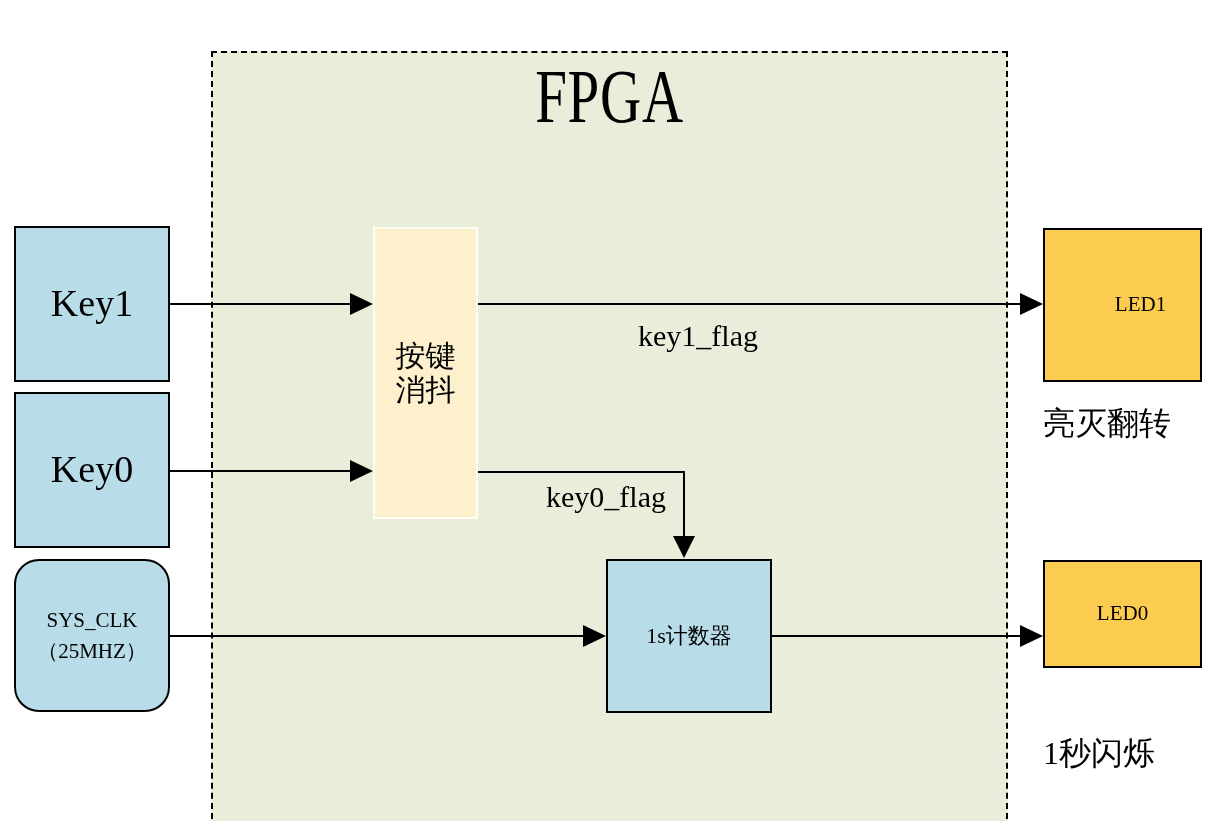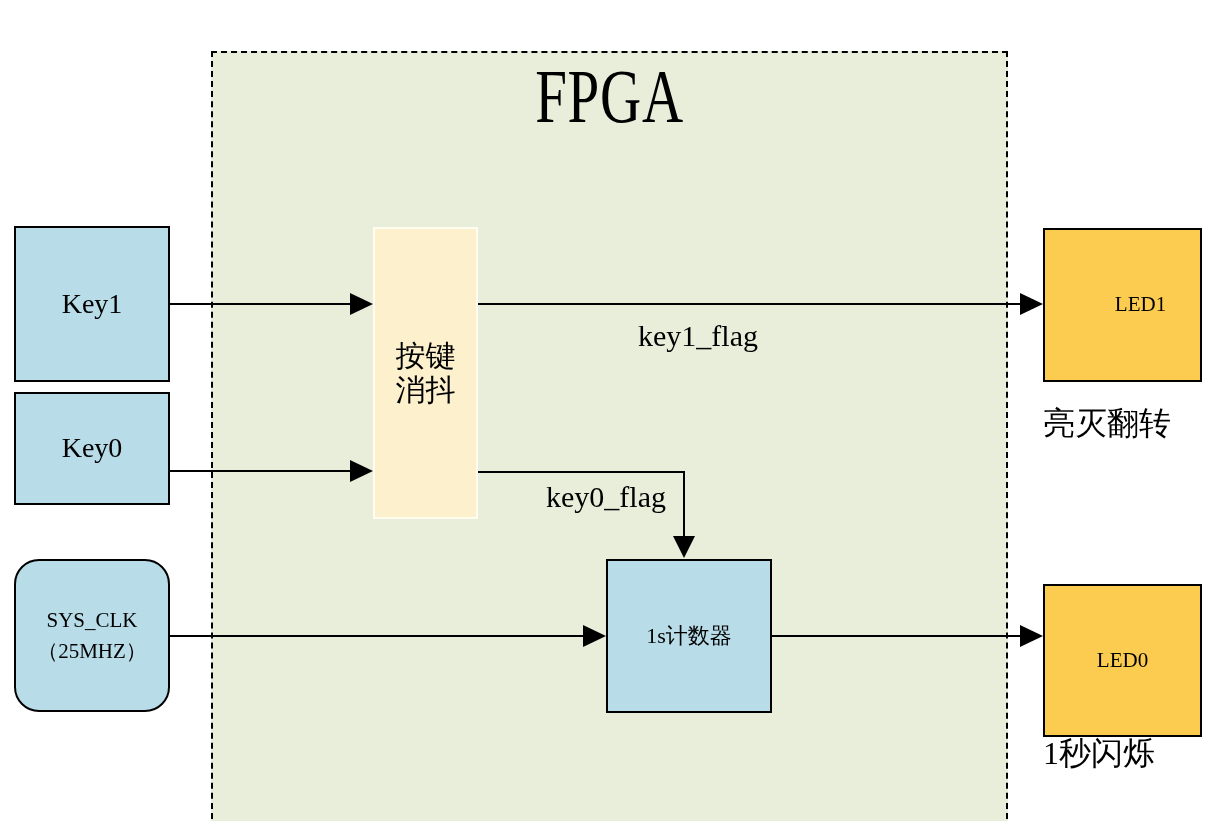--- a/index.html
+++ b/index.html
@@ -50,29 +50,29 @@
     align-items: center;
     justify-content: center;
     text-align: center;
     line-height: 1.3;
     z-index: 3;
   }
   .blue   { background: var(--box-blue);   border: 2px solid var(--line-color); }
   .orange { background: var(--box-orange); border: 2px solid var(--line-color); }
   .cream  { background: var(--box-cream);  border: 2px solid var(--cream-border); text-align: right; }
 
-  .key-box        { left: 14px;  width: 156px; font-size: 28px; }
+  .key-box        { left: 14px;  width: 156px; font-size: 38px; }
   .box-key1       { top: 187px;  height: 156px; }
-  .box-key0       { top: 353px;  height: 113px; }
+  .box-key0       { top: 353px;  height: 156px; }
   .box-sysclk     { top: 520px;  height: 153px; font-size: 21px; line-height: 1.45; border-radius: 25px; }
   .box-debounce   { left: 373px; top: 188px; width: 105px; height: 292px; font-size: 30px; line-height: 1.15; }
   .box-counter    { left: 606px; top: 520px; width: 166px; height: 154px; font-size: 22px; }
   .led-box        { left: 1043px; width: 159px; font-size: 21px; }
   .box-led1       { top: 189px; height: 154px; padding-left: 36px; }
-  .box-led0       { top: 545px; height: 153px; }
+  .box-led0       { top: 521px; height: 108px; }
 
   .caption {
     position: absolute;
     left: 1043px; width: 159px;
     text-align: left;
     font-size: 32px;
     z-index: 3;
   }
   .caption-led1 { top: 363px; }
   .caption-led0 { top: 693px; }

